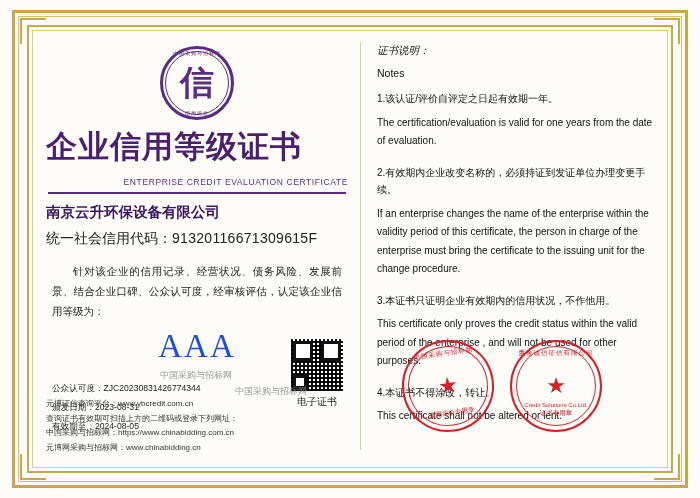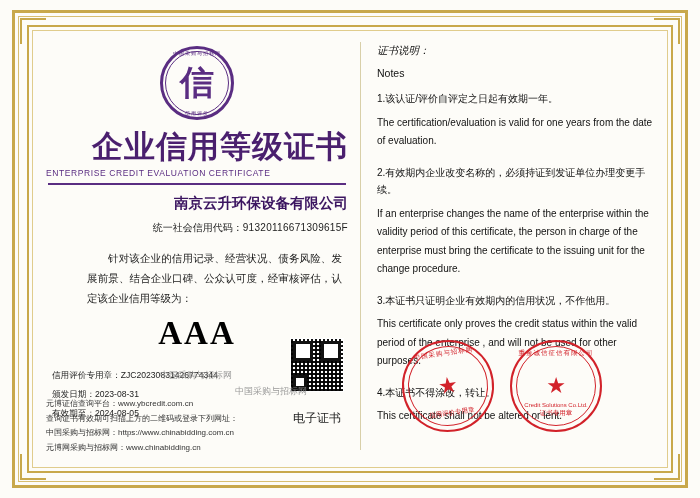--- a/index.html
+++ b/index.html
@@ -79,58 +79,57 @@
   }
   .emblem .arc-top, .emblem .arc-bot {
     position:absolute; left:0; right:0; text-align:center;
     font-size:5px; color:#5a2d82; letter-spacing:1px;
   }
   .emblem .arc-top { top:4px; }
   .emblem .arc-bot { bottom:4px; }
 
   
   .title-cn {
-    text-align:right;
+    text-align:left;
     font-family:"DejaVu Sans", sans-serif;
     font-size:31px; font-weight:bold; color:#4a1f6e;
     letter-spacing:1px;
     margin-top:6px;
   }
   .title-en {
-    text-align:left;
+    text-align:right;
     font-size:8.5px; color:#5a2d82; letter-spacing:0.6px;
-    margin-top:0;
+    margin-top:9px;
   }
   .title-rule {
     height:2px; background:#5a2d82; margin:5px 2px 0 2px;
   }
   .company {
-    text-align:right;
+    text-align:left;
     font-family:"DejaVu Sans", sans-serif;
     font-size:14.5px; color:#3b1560; font-weight:bold;
     margin-top:9px;
   }
   .usci {
-    text-align:right;
-    font-size:10px; color:#222; margin-top:8px;
+    text-align:left;
+    font-size:14px; color:#222; margin-top:8px;
   }
   .usci .code { letter-spacing:0.3px; }
 
   .para {
     margin-top:14px;
     font-size:10.5px; color:#1a1a1a; line-height:1.9;
     text-align:justify;
     padding:0 6px;
     text-indent:21px;
-    margin-left:35px;
   }
   .grade {
     text-align:center;
-    color:#000000;
-    font-size:33px; font-weight:bold;
+    color:#1d4ed8;
+    font-size:33px; font-weight:normal;
     letter-spacing:2px;
     margin-top:6px;
     font-family:"Liberation Serif", serif;
   }
 
   .meta {
     margin-top:14px;
     padding-left:6px;
     font-size:8.6px; color:#222; line-height:2.25;
   }
@@ -155,21 +154,21 @@
   .qr::before, .qr::after {
     content:""; position:absolute; width:14px; height:14px;
     border:3px solid #111; background:#fff;
   }
   .qr::before { left:2px; top:2px; }
   .qr::after { right:2px; top:2px; }
   .qr .fp3 {
     position:absolute; left:2px; bottom:2px; width:14px; height:14px;
     border:3px solid #111; background:#fff;
   }
-  .qr-label { font-size:12px; color:#222; margin-top:18px; }
+  .qr-label { font-size:10px; color:#222; margin-top:3px; }
 
   
   .footer {
     position:absolute; left:6px; right:6px; bottom:4px;
     font-size:8px; color:#333; line-height:1.85;
   }
   .footer .fline { white-space:nowrap; }
 
   
   .notes-head-cn { font-size:10.5px; color:#111; margin-bottom:9px;font-style:italic; }
@@ -262,21 +261,21 @@
       <div class="usci">
         <span>统一社会信用代码：</span><span class="code">91320116671309615F</span>
       </div>
 
       <div class="para">针对该企业的信用记录、经营状况、债务风险、发展前景、结合企业口碑、公众认可度，经审核评估，认定该企业信用等级为：</div>
 
       <div class="grade">AAA</div>
 
       <div class="meta">
         <div class="row">
-          <span>信用评价专用章：</span><span>ZJC20230831426774344</span>
+          <span>公众认可度：</span><span>ZJC20230831426774344</span>
         </div>
         <div class="row">
           <span>颁发日期：</span><span>2023-08-31</span>
         </div>
         <div class="row">
           <span>有效期至：</span><span>2024-08-05</span>
         </div>
       </div>
 
       <div class="qr-block">

